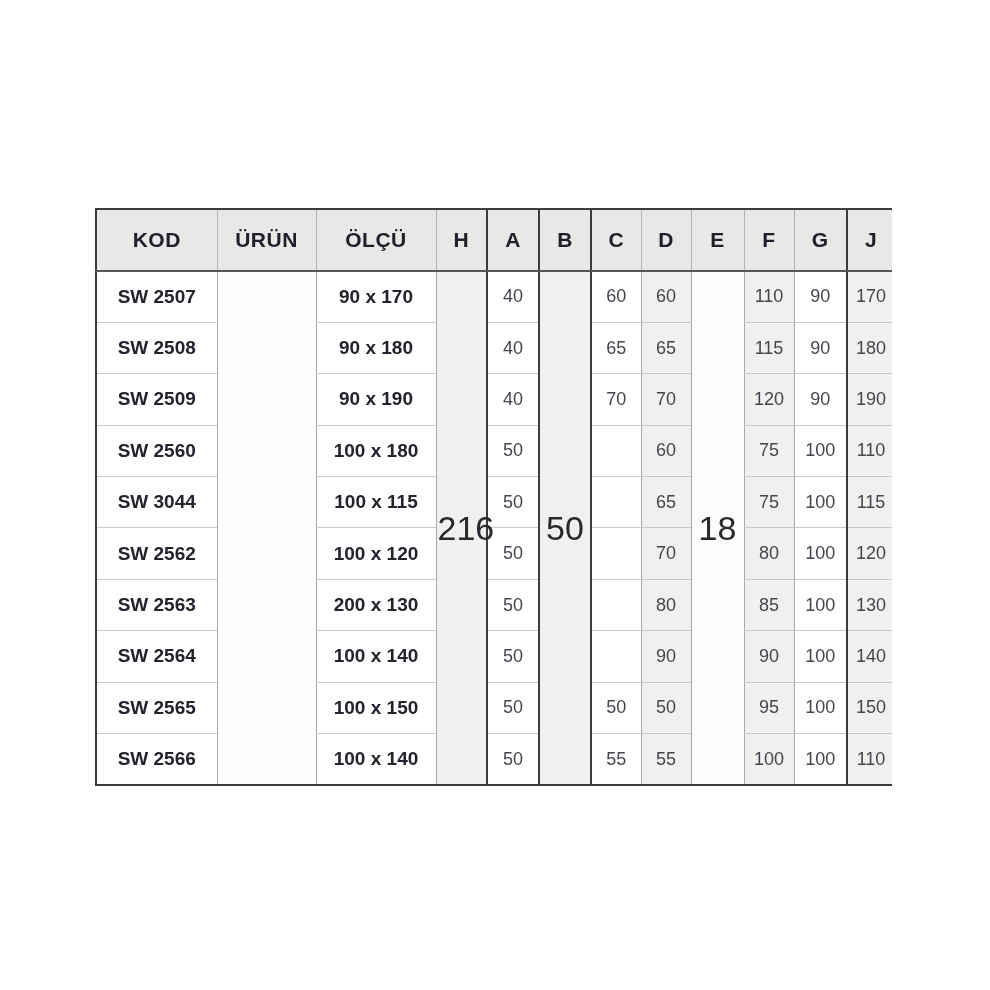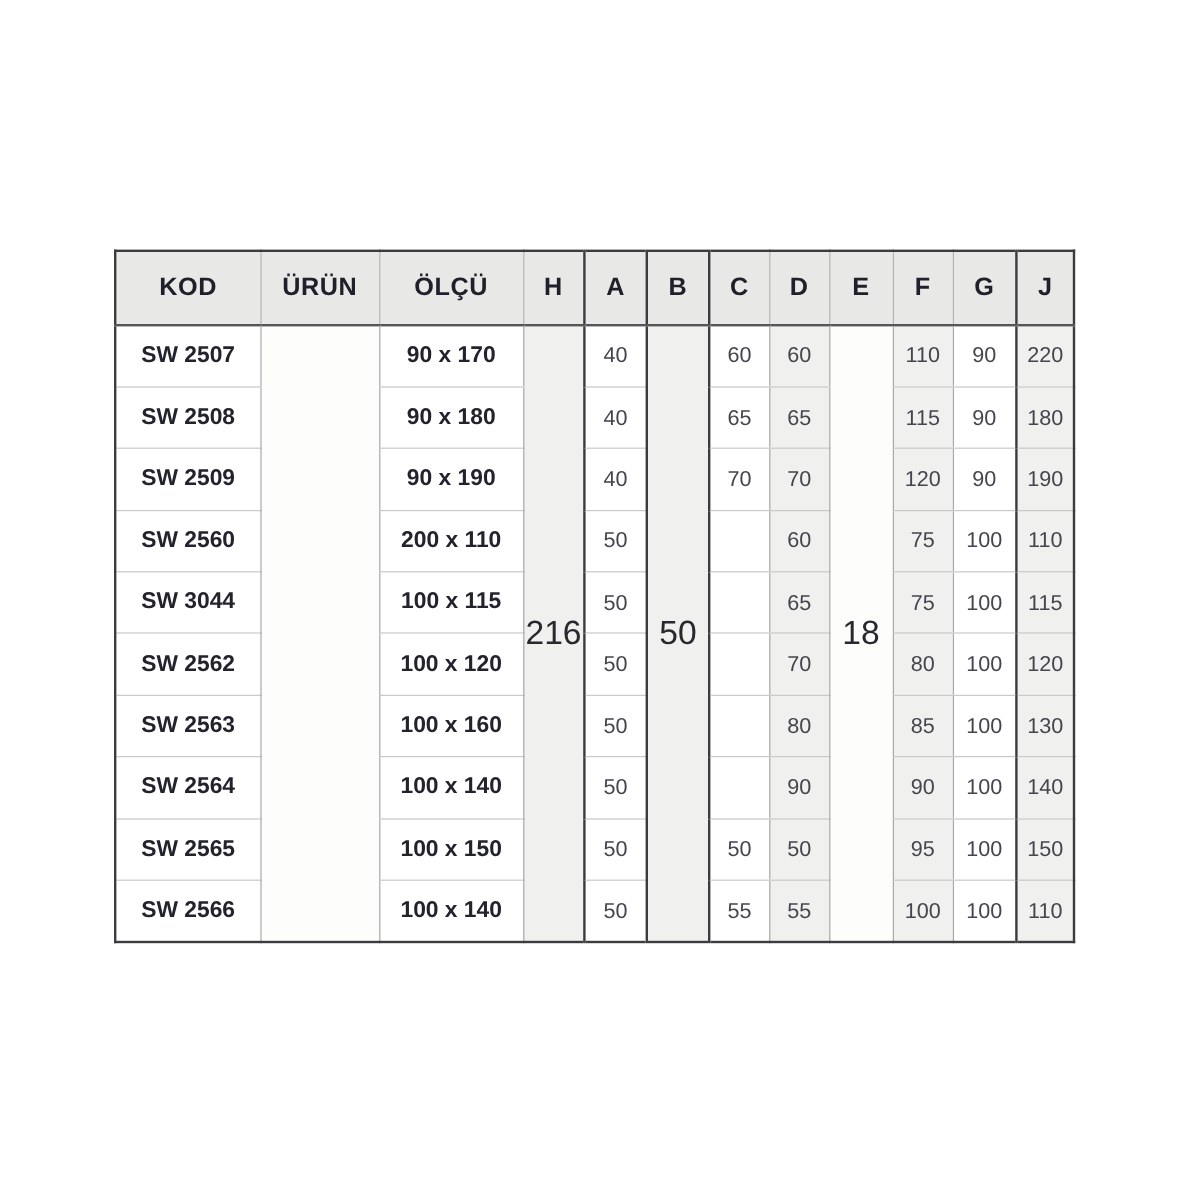--- a/index.html
+++ b/index.html
@@ -1,18 +1,18 @@
 <!DOCTYPE html>
 <html><head>
 <meta charset="utf-8">
 <style>
   html, body { margin: 0; padding: 0; }
   .page {
     position: relative;
-    width: 990px;
+    width: 892px;
     height: 990px;
     background: #ffffff;
     font-family: "Liberation Sans", sans-serif;
     overflow: hidden;
   }
   table.spec {
     position: absolute;
     left: 95px;
     top: 208px;
     width: 799px;
@@ -48,21 +48,21 @@
     color: #23232e;
   }
   .c-num {
     font-size: 18px;
     color: #45454f;
     text-align: center;
   }
   .shade { background: #f0f0ee; }
   .m-white { background: #fdfdfc; }
   .big {
-    font-size: 28px;
+    font-size: 34px;
     font-weight: normal;
     color: #28282e;
   }
 </style>
 </head>
 <body>
 
 <div class="page">
   <table class="spec">
     <colgroup>
@@ -101,21 +101,21 @@
           <td class="m-white" rowspan="10"></td>
           <td class="c-olcu">90 x 170</td>
           <td class="shade big" rowspan="10">216</td>
           <td class="c-num tl">40</td>
           <td class="shade big tl" rowspan="10">50</td>
           <td class="c-num tl">60</td>
           <td class="c-num shade">60</td>
           <td class="m-white big" rowspan="10">18</td>
           <td class="c-num shade">110</td>
           <td class="c-num">90</td>
-          <td class="c-num shade tl">220</td>
+          <td class="c-num shade tl">170</td>
         </tr>
         <tr>
           <td class="c-kod">SW 2508</td>
           <td class="c-olcu">90 x 180</td>
           <td class="c-num tl">40</td>
           <td class="c-num tl">65</td>
           <td class="c-num shade">65</td>
           <td class="c-num shade">115</td>
           <td class="c-num">90</td>
           <td class="c-num shade tl">180</td>
@@ -125,21 +125,21 @@
           <td class="c-olcu">90 x 190</td>
           <td class="c-num tl">40</td>
           <td class="c-num tl">70</td>
           <td class="c-num shade">70</td>
           <td class="c-num shade">120</td>
           <td class="c-num">90</td>
           <td class="c-num shade tl">190</td>
         </tr>
         <tr>
           <td class="c-kod">SW 2560</td>
-          <td class="c-olcu">200 x 110</td>
+          <td class="c-olcu">100 x 180</td>
           <td class="c-num tl">50</td>
           <td class="c-num tl"></td>
           <td class="c-num shade">60</td>
           <td class="c-num shade">75</td>
           <td class="c-num">100</td>
           <td class="c-num shade tl">110</td>
         </tr>
         <tr>
           <td class="c-kod">SW 3044</td>
           <td class="c-olcu">100 x 115</td>
@@ -155,21 +155,21 @@
           <td class="c-olcu">100 x 120</td>
           <td class="c-num tl">50</td>
           <td class="c-num tl"></td>
           <td class="c-num shade">70</td>
           <td class="c-num shade">80</td>
           <td class="c-num">100</td>
           <td class="c-num shade tl">120</td>
         </tr>
         <tr>
           <td class="c-kod">SW 2563</td>
-          <td class="c-olcu">100 x 160</td>
+          <td class="c-olcu">200 x 130</td>
           <td class="c-num tl">50</td>
           <td class="c-num tl"></td>
           <td class="c-num shade">80</td>
           <td class="c-num shade">85</td>
           <td class="c-num">100</td>
           <td class="c-num shade tl">130</td>
         </tr>
         <tr>
           <td class="c-kod">SW 2564</td>
           <td class="c-olcu">100 x 140</td>

